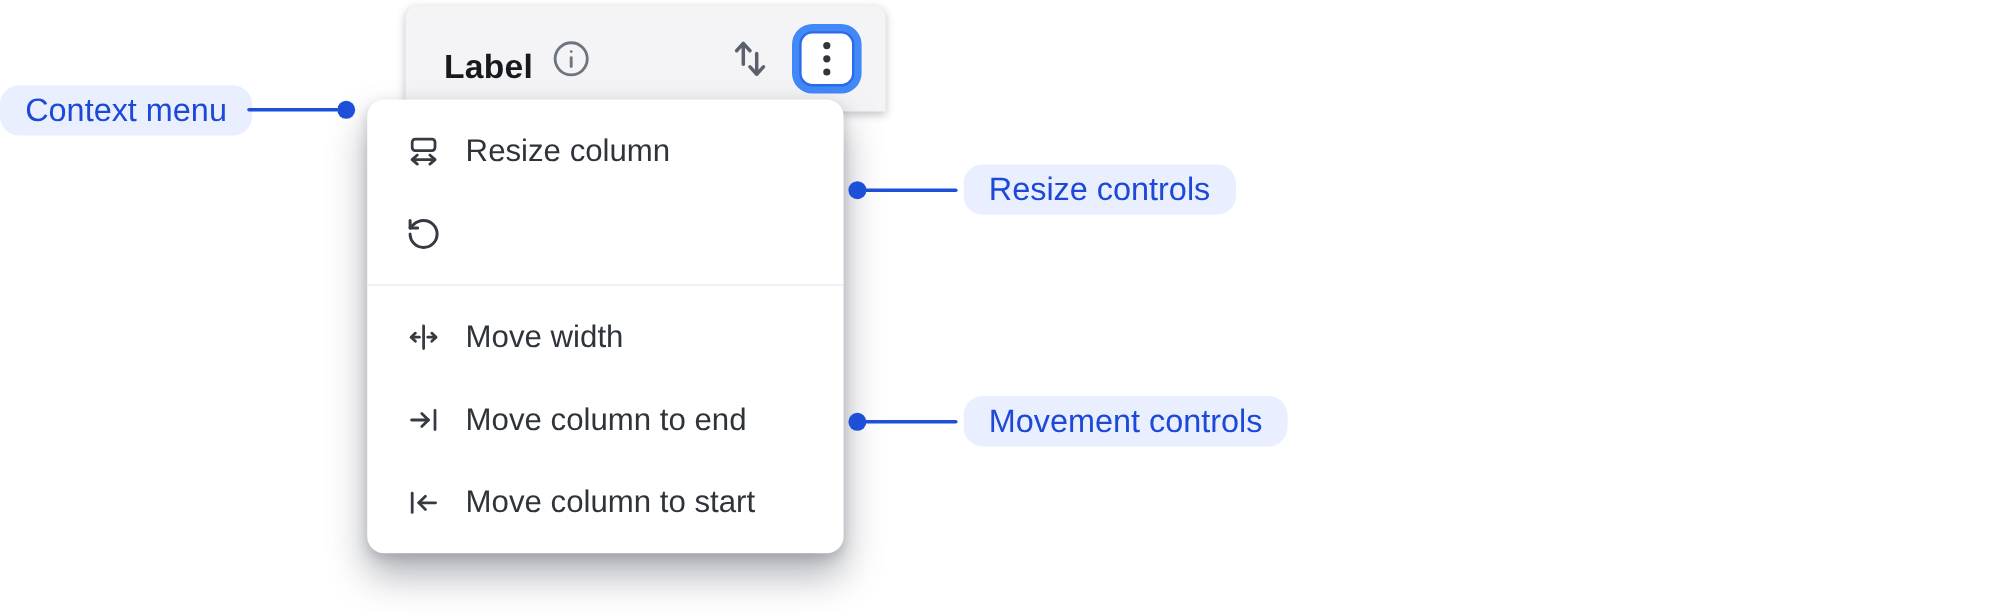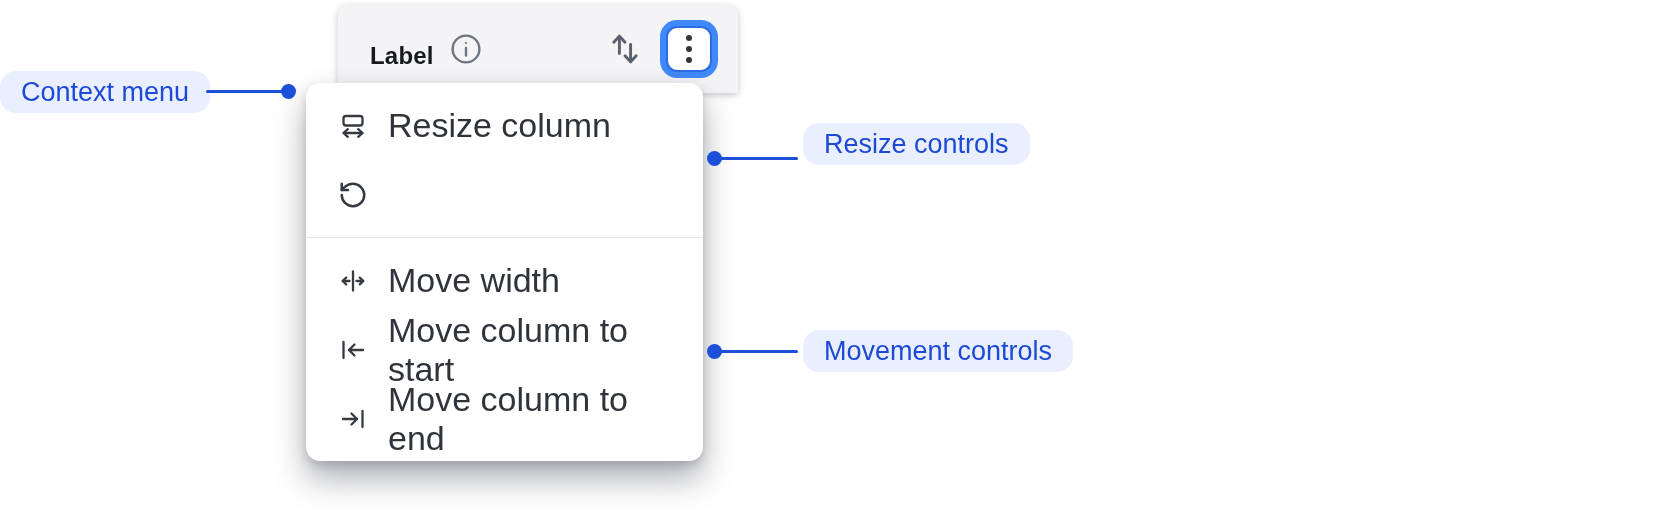--- a/index.html
+++ b/index.html
@@ -7,54 +7,54 @@
   body { font-family:"Liberation Sans", sans-serif; }
   #canvas { position:relative; width:1672px; height:512px; background:#ffffff; overflow:hidden; }
 
   
   .col-header {
     position:absolute; left:338px; top:5px; width:400px; height:88px;
     background:#f4f4f6; border-radius:10px 10px 0 0;
     box-shadow:0 2px 7px rgba(45,50,60,.28);
     display:flex; align-items:center; padding:0 26px 0 32px; z-index:1;
   }
-  .col-header-label { font-size:24px; font-weight:700; color:#16191e; letter-spacing:.2px;margin-top:13px; }
+  .col-header-label { font-size:28px; font-weight:700; color:#16191e; letter-spacing:.2px;margin-top:13px; }
   .info-ic { margin-left:16px; display:flex; color:#6e7480; }
   .hdr-spacer { flex:1; }
   .sort-ic { display:flex; color:#5b616c; }
   .kebab-btn {
     width:46px; height:46px; margin-left:24px; background:#fff;
     border:2px solid #2b6be6; border-radius:11px;
     box-shadow:0 0 0 6px #4189f8;
     display:flex; flex-direction:column; align-items:center; justify-content:center; gap:5px;
     cursor:pointer;
   }
   .kebab-dot { width:6px; height:6px; border-radius:50%; background:#32363c; }
 
   
   .ctx-menu {
     position:absolute; left:306px; top:83px; width:397px;
     background:#ffffff; border-radius:14px; padding:8px 0; z-index:2;
     box-shadow:0 18px 32px rgba(88,93,104,.48), 0 4px 10px rgba(88,93,104,.26);
   }
   .menu-item {
     height:69px; display:flex; align-items:center; gap:20px;
-    padding:0 24px 0 32px; font-size:34px; color:#2f343b; cursor:pointer;
+    padding:0 24px 0 32px; font-size:26px; color:#2f343b; cursor:pointer;
   }
   .menu-item .mi-icon { display:flex; color:#363b42; flex:0 0 auto; }
   .menu-divider { height:1px; background:#e5e6ea; margin:8px 0; }
 
   
   .pill {
     position:absolute; height:42px; display:inline-flex; align-items:center;
     padding:0 21px; background:#e9efff; border-radius:16px;
     color:#1d49d7; font-size:27px; font-weight:500; white-space:nowrap; z-index:3;
   }
   .pill-context  { left:0;    top:71px;  }
-  .pill-resize   { left:803px; top:123px; }
+  .pill-resize   { left:803px; top:137px; }
   .pill-movement { left:803px; top:330px; }
   .conn { position:absolute; height:3px; background:#1d4fd8; border-radius:2px; z-index:3; }
   .line-context  { left:206px; top:90px;  width:76px; }
   .line-resize   { left:714px; top:157px; width:84px; }
   .line-movement { left:714px; top:350px; width:84px; }
   .conn-dot { position:absolute; width:15px; height:15px; border-radius:50%; background:#1d4fd8; z-index:3; }
   .dot-context  { left:281px; top:84px;  }
   .dot-resize   { left:707px; top:151px; }
   .dot-movement { left:707px; top:344px; }
 
@@ -124,37 +124,37 @@
           <line x1="18.5" y1="15" x2="25" y2="15"></line>
           <polyline points="21.8,11.6 25.4,15 21.8,18.4"></polyline>
         </svg>
       </span>
       <span>Move width</span>
     </div>
 
     <div class="menu-item">
       <span class="mi-icon">
         <svg width="30" height="30" viewBox="0 0 30 30" fill="none" stroke="currentColor" stroke-width="2.3" stroke-linecap="round" stroke-linejoin="round">
+          <line x1="24.5" y1="7" x2="24.5" y2="23"></line>
+          <line x1="5" y1="15" x2="19" y2="15"></line>
+          <polyline points="13.5,9.5 19,15 13.5,20.5"></polyline>
+        </svg>
+      </span>
+      <span>Move column to end</span>
+    </div>
+
+    <div class="menu-item">
+      <span class="mi-icon">
+        <svg width="30" height="30" viewBox="0 0 30 30" fill="none" stroke="currentColor" stroke-width="2.3" stroke-linecap="round" stroke-linejoin="round">
           <line x1="5.5" y1="7" x2="5.5" y2="23"></line>
           <line x1="25" y1="15" x2="11" y2="15"></line>
           <polyline points="16.5,9.5 11,15 16.5,20.5"></polyline>
         </svg>
       </span>
       <span>Move column to start</span>
-    </div>
-
-    <div class="menu-item">
-      <span class="mi-icon">
-        <svg width="30" height="30" viewBox="0 0 30 30" fill="none" stroke="currentColor" stroke-width="2.3" stroke-linecap="round" stroke-linejoin="round">
-          <line x1="24.5" y1="7" x2="24.5" y2="23"></line>
-          <line x1="5" y1="15" x2="19" y2="15"></line>
-          <polyline points="13.5,9.5 19,15 13.5,20.5"></polyline>
-        </svg>
-      </span>
-      <span>Move column to end</span>
     </div>
 
   </div>
 
   <div class="pill pill-context">Context menu</div>
   <div class="conn line-context"></div>
   <div class="conn-dot dot-context"></div>
 
   <div class="conn-dot dot-resize"></div>
   <div class="conn line-resize"></div>

